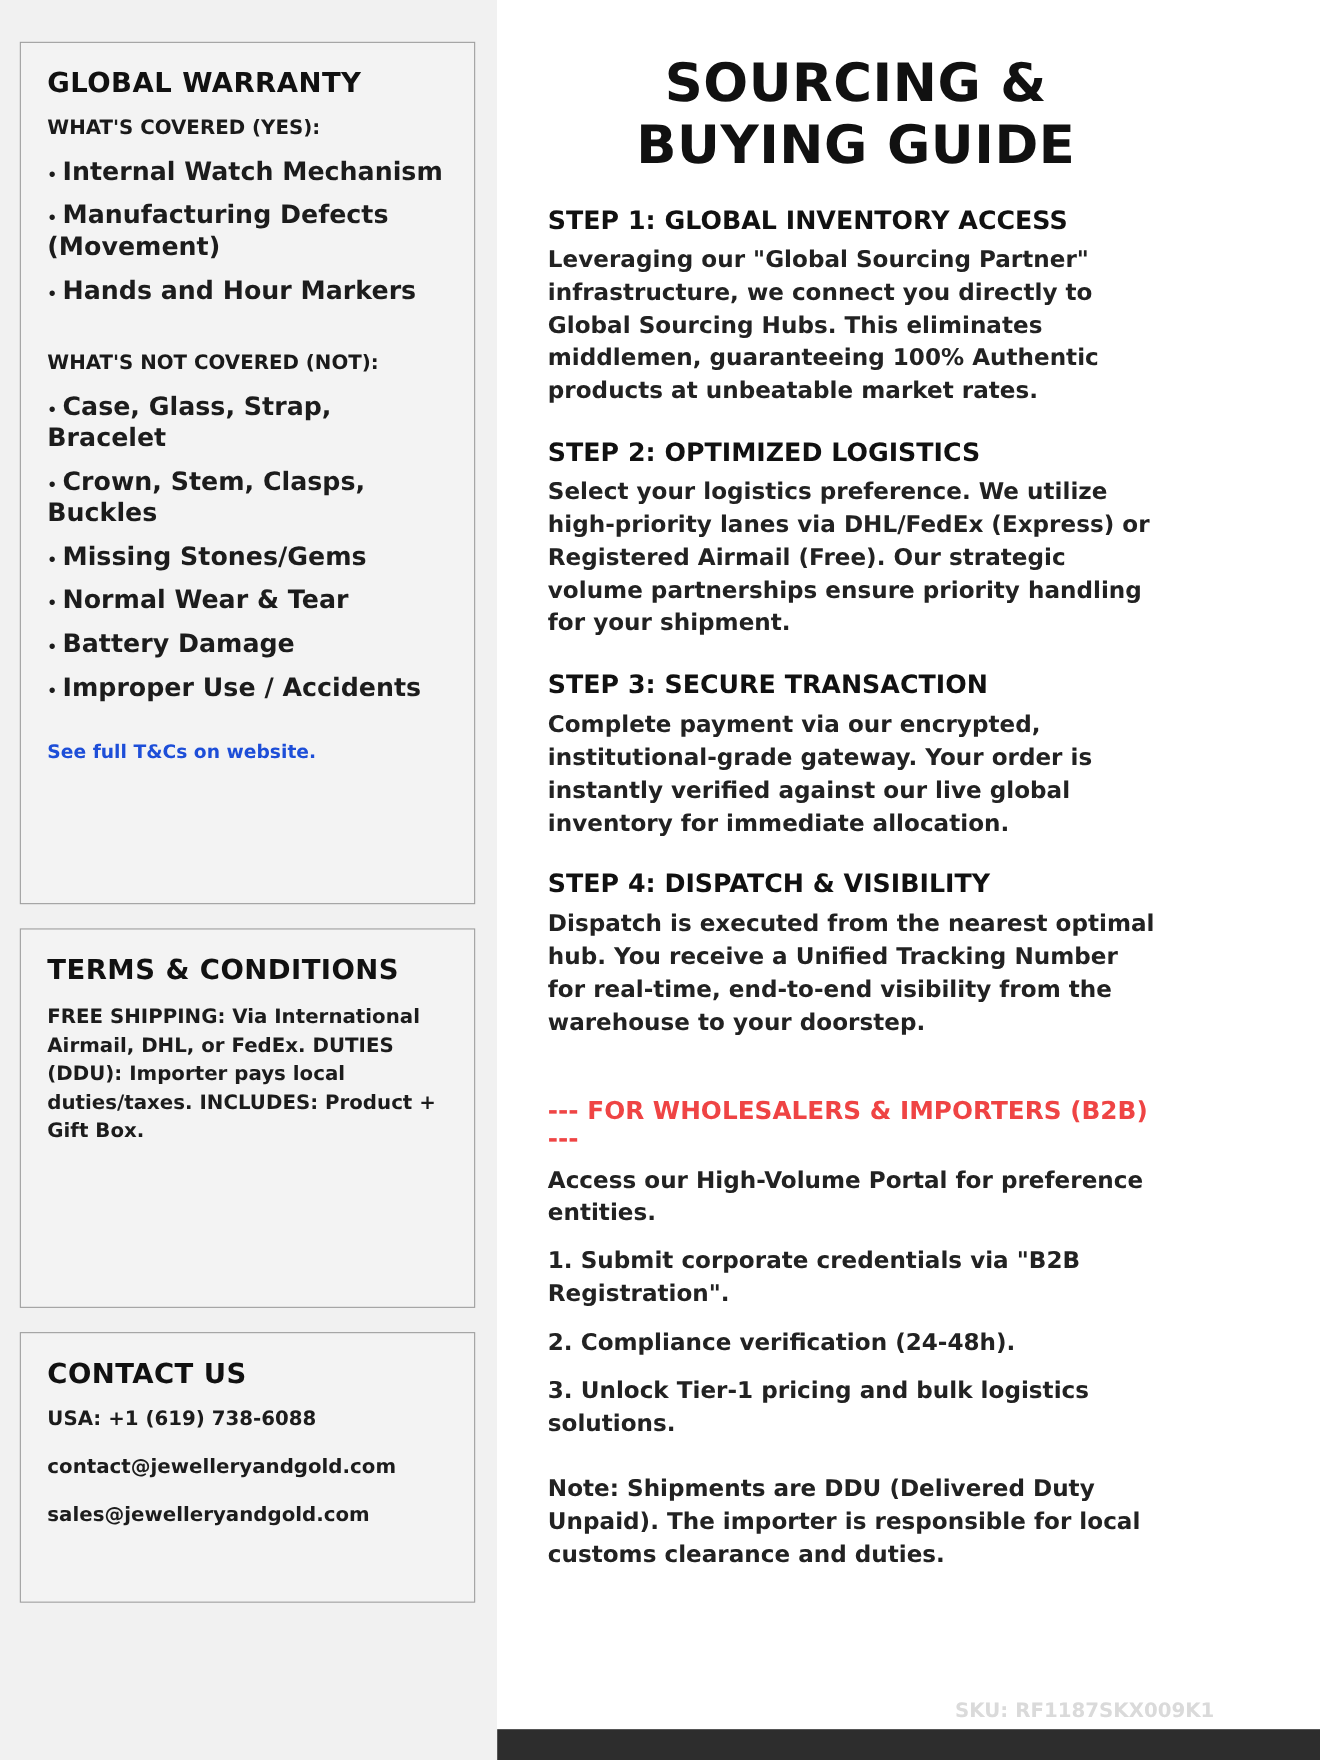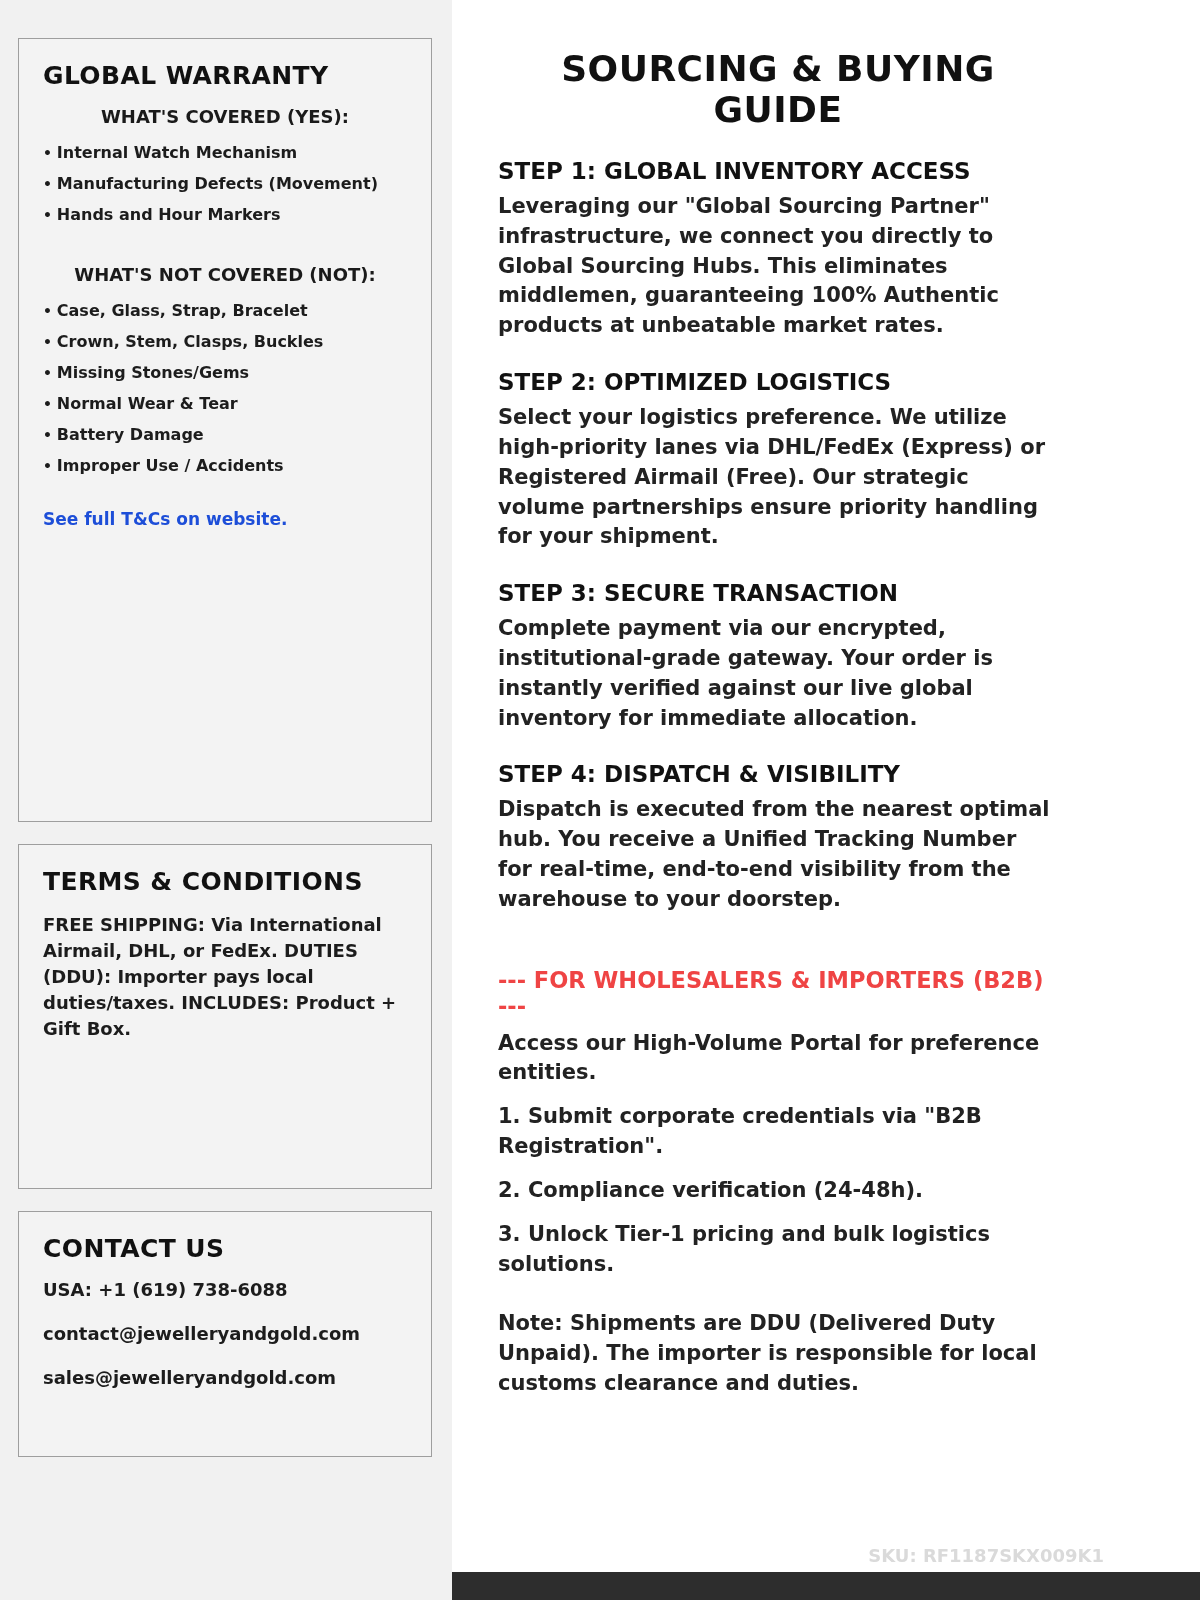--- a/index.html
+++ b/index.html
@@ -35,26 +35,25 @@
     font-weight: bold;
     letter-spacing: 0.4px;
     color: #111;
     margin-bottom: 16px;
   }
   .box h3 {
     font-size: 18px;
     font-weight: bold;
     color: #1a1a1a;
     margin: 4px 0 10px 0;
-    text-align: center;
   }
   .box h3.gap-top { margin-top: 34px; }
   .box ul { list-style: none; }
   .box li {
-    font-size: 16px;
+    font-size: 23px;
     font-weight: bold;
     color: #1c1c1c;
     padding: 5.5px 0;
     line-height: 1.25;
   }
   .box li::before { content: "• "; font-size: 14px; }
   .footnote {
     margin-top: 28px;
     font-size: 17px;
     font-weight: bold;
@@ -75,21 +74,21 @@
 
   
   .main {
     flex: 1 1 auto;
     background: #ffffff;
     padding: 48px 30px 0 46px;
     position: relative;
     height: 1600px;
   }
   .main-title {
-    font-size: 36px;
+    font-size: 48px;
     font-weight: bold;
     letter-spacing: 0.5px;
     color: #111;
     text-align: center;
     margin-bottom: 26px;
   }
   .step h3 {
     font-size: 23px;
     font-weight: bold;
     color: #111;

